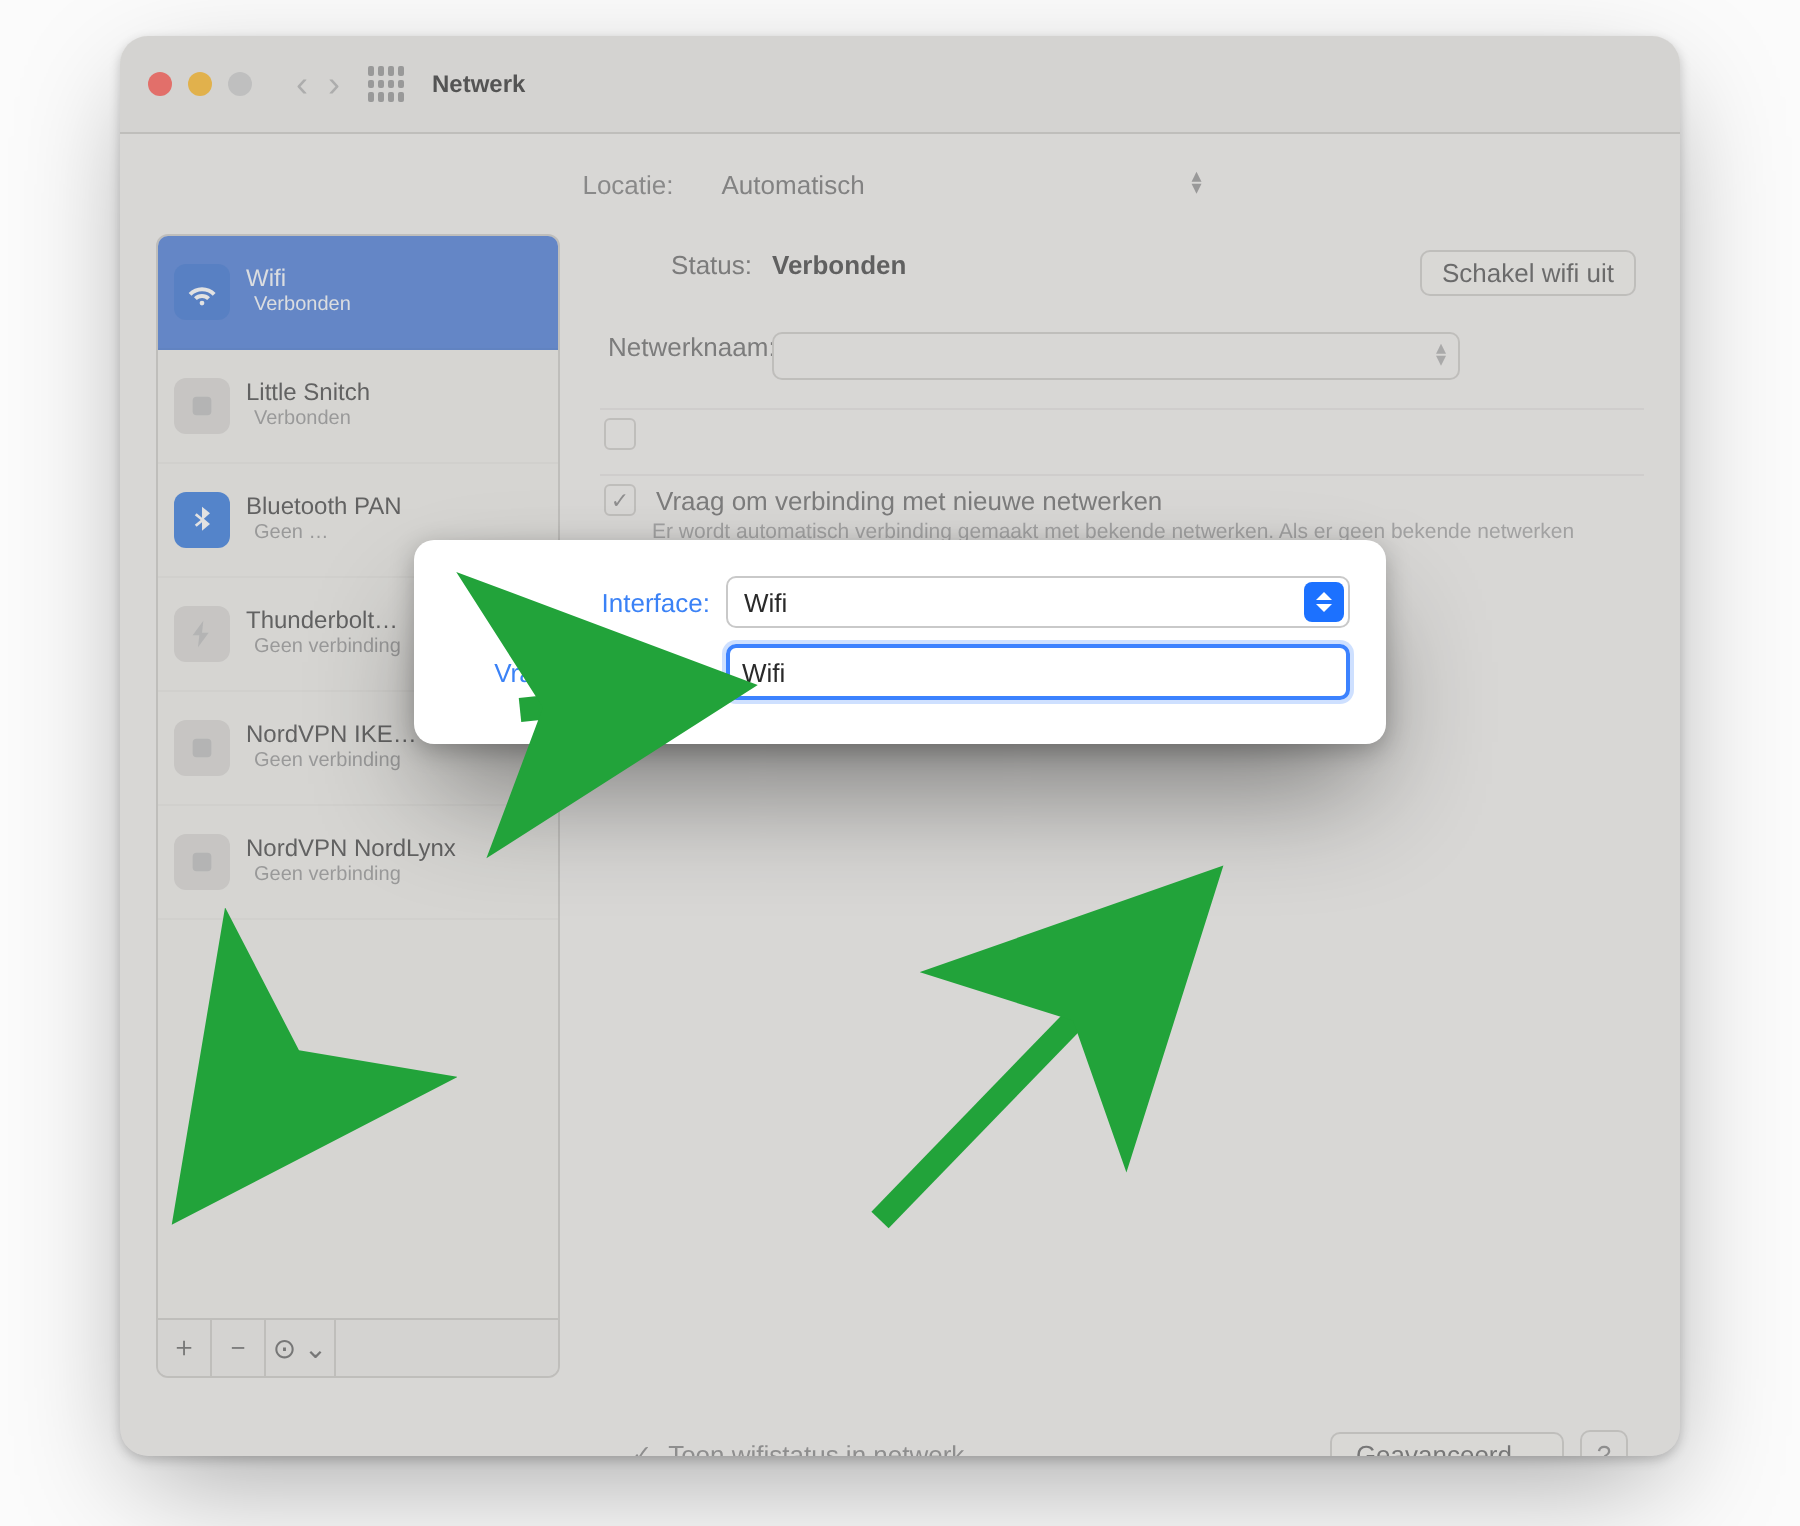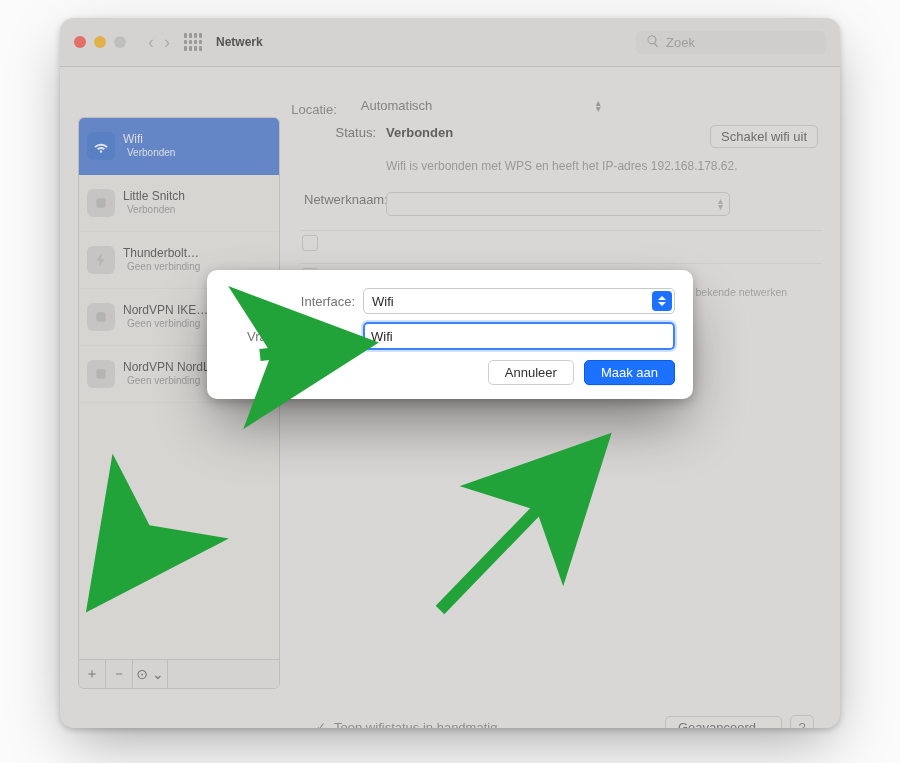--- a/index.html
+++ b/index.html
@@ -62,21 +62,21 @@
     border-radius:6px;
     padding:3px 10px;
     color:#a1a1a1;
     width:170px;
   }
   .search svg { width:14px; height:14px; fill:#a1a1a1; }
   .search span { font-size:13px; }
 
   
   .location {
-    display:flex; align-items:flex-end; justify-content:center; gap:16px;
+    display:flex; align-items:center; justify-content:center; gap:16px;
     height:50px;
     color:#848484;
   }
   .popup-fake {
     display:flex; align-items:center; justify-content:space-between;
     min-width:240px;
     padding:4px 8px;
     color:#7a7a7a;
   }
   .popup-fake .chev { font-size:10px; line-height:6px; color:#9a9a9a; }
@@ -199,21 +199,21 @@
     border-radius:10px;
     box-shadow: 0 30px 60px -10px rgba(0,0,0,.45), 0 3px 12px rgba(0,0,0,.25);
     padding:18px 18px 14px 18px;
     z-index:20;
   }
   .dialog .instr { color:#303030; margin-bottom:14px; line-height:17px; }
   .dlg-row {
     display:grid; grid-template-columns: 130px 1fr;
     align-items:center; gap:8px; margin-bottom:8px;
   }
-  .dlg-row .lbl { text-align:right; color:#737373; }
+  .dlg-row .lbl { text-align:right; color:#3b82f6; }
   .select-box {
     position:relative;
     border:1px solid #c9c9c9; border-radius:5px;
     height:24px; display:flex; align-items:center; padding:0 26px 0 8px;
     color:#2a2a2a;
   }
   .select-box .caps {
     position:absolute; right:2px; top:2px; bottom:2px; width:20px;
     background:var(--accent-blue); border-radius:4px;
     display:flex; flex-direction:column; align-items:center; justify-content:center; gap:0;
@@ -275,28 +275,20 @@
       <span></span>
         <span></span>
         <span></span>
         <span></span>
       <span></span>
         <span></span>
         <span></span>
         <span></span>
     </div>
     <div class="title">Netwerk</div>
-    <div class="search">
-      <span>
-        <svg viewBox="0 0 24 24">
-            <path d="M10 2a8 8 0 015.3 13.9l5.4 5.4-1.4 1.4-5.4-5.4A8 8 0 1110 2zm0 2a6 6 0 100 12 6 6 0 000-12z"></path>
-          </svg>
-      </span>
-      <span>Zoek</span>
-    </div>
   </div>
 
   <div class="location">
     <span>Locatie:</span>
     <div class="popup-fake">
       <span>Automatisch</span>
       <span class="chev">▴<br>▾</span>
     </div>
   </div>
 
@@ -320,20 +312,31 @@
           <svg viewBox="0 0 24 24">
               <rect x="5" y="5" width="14" height="14" rx="3" fill="#bfbfbf"></rect>
             </svg>
         </div>
         <div class="labels">
           <span class="name">Little Snitch</span>
           <span class="status"><span class="dot d-green"></span><span>Verbonden</span></span>
         </div>
       </div>
       <div class="item">
+        <div class="icon" style="background:#3a7dde;">
+          <svg viewBox="0 0 24 24">
+              <path d="M12 2l6 5-4.6 4 4.6 4-6 5V13.7L8 17l-1.4-1.4L11 12 6.6 8.4 8 7l4 3.3V2z"></path>
+            </svg>
+        </div>
+        <div class="labels">
+          <span class="name">Bluetooth PAN</span>
+          <span class="status"><span class="dot d-red"></span><span>Geen …</span></span>
+        </div>
+      </div>
+      <div class="item">
         <div class="icon">
           <svg viewBox="0 0 24 24">
               <path fill="#bfbfbf" d="M13 2L5 13h5l-1 9 8-11h-5z"></path>
             </svg>
         </div>
         <div class="labels">
           <span class="name">Thunderbolt…</span>
           <span class="status"><span class="dot d-red"></span><span>Geen verbinding</span></span>
         </div>
       </div>
@@ -366,21 +369,20 @@
         <div class="btn">－</div>
         <div class="btn wide">⊙ ⌄</div>
       </div>
     </div>
 
     <div class="content">
       <div class="status-row">
         <span class="lbl">Status:</span>
         <span class="val">Verbonden</span>
         <div class="turnoff">Schakel wifi uit</div>
-        <div class="sub">Wifi is verbonden met WPS en heeft het IP-adres 192.168.178.62.</div>
       </div>
 
       <div class="status-row" style="padding-top:4px;">
         <span class="lbl" style="grid-column:1/2">Netwerknaam:</span>
         <div style="grid-column:2/4;">
           <div class="network-select">
             <span style="line-height:6px;">▴<br>▾</span>
           </div>
         </div>
       </div>
@@ -397,21 +399,21 @@
           <span>Vraag om verbinding met nieuwe netwerken</span>
         </div>
         <div class="hint">Er wordt automatisch verbinding gemaakt met bekende netwerken. Als er geen bekende netwerken beschikbaar zijn, moet je handmatig een netwerk selecteren.</div>
       </div>
     </div>
   </div>
 
   <div class="footer">
     <div class="check-row">
       <span class="chk">✓</span>
-      <span>Toon wifistatus in handmatig</span>
+      <span>Toon wifistatus in netwerk</span>
     </div>
     <div class="btn-pill">Geavanceerd…</div>
     <div class="btn-help">?</div>
   </div>
 
   <div class="dimmer"></div>
   <div class="dimmer2"></div>
 </div>
 
 <div class="dialog">
@@ -424,24 +426,20 @@
     </div>
   </div>
 
   <div class="dlg-row">
     <span class="lbl">Vraag voorziening:</span>
     <div class="text-input">
       <span>Wifi</span>
     </div>
   </div>
 
-  <div class="dlg-buttons">
-    <div class="btn-secondary">Annuleer</div>
-    <div class="btn-primary">Maak aan</div>
-  </div>
 </div>
 
 <svg class="arrow-layer" width="900" height="763">
   <defs>
     <marker id="ah" markerWidth="14" markerHeight="14" refX="10" refY="6" orient="auto">
       <path d="M0,0 L12,6 L0,12 L3,6 z" fill="var(--arrow-green)"></path>
     </marker>
   </defs>
 
   <line x1="260" y1="355" x2="355" y2="345" stroke="var(--arrow-green)" stroke-width="12" marker-end="url(#ah)"></line>

